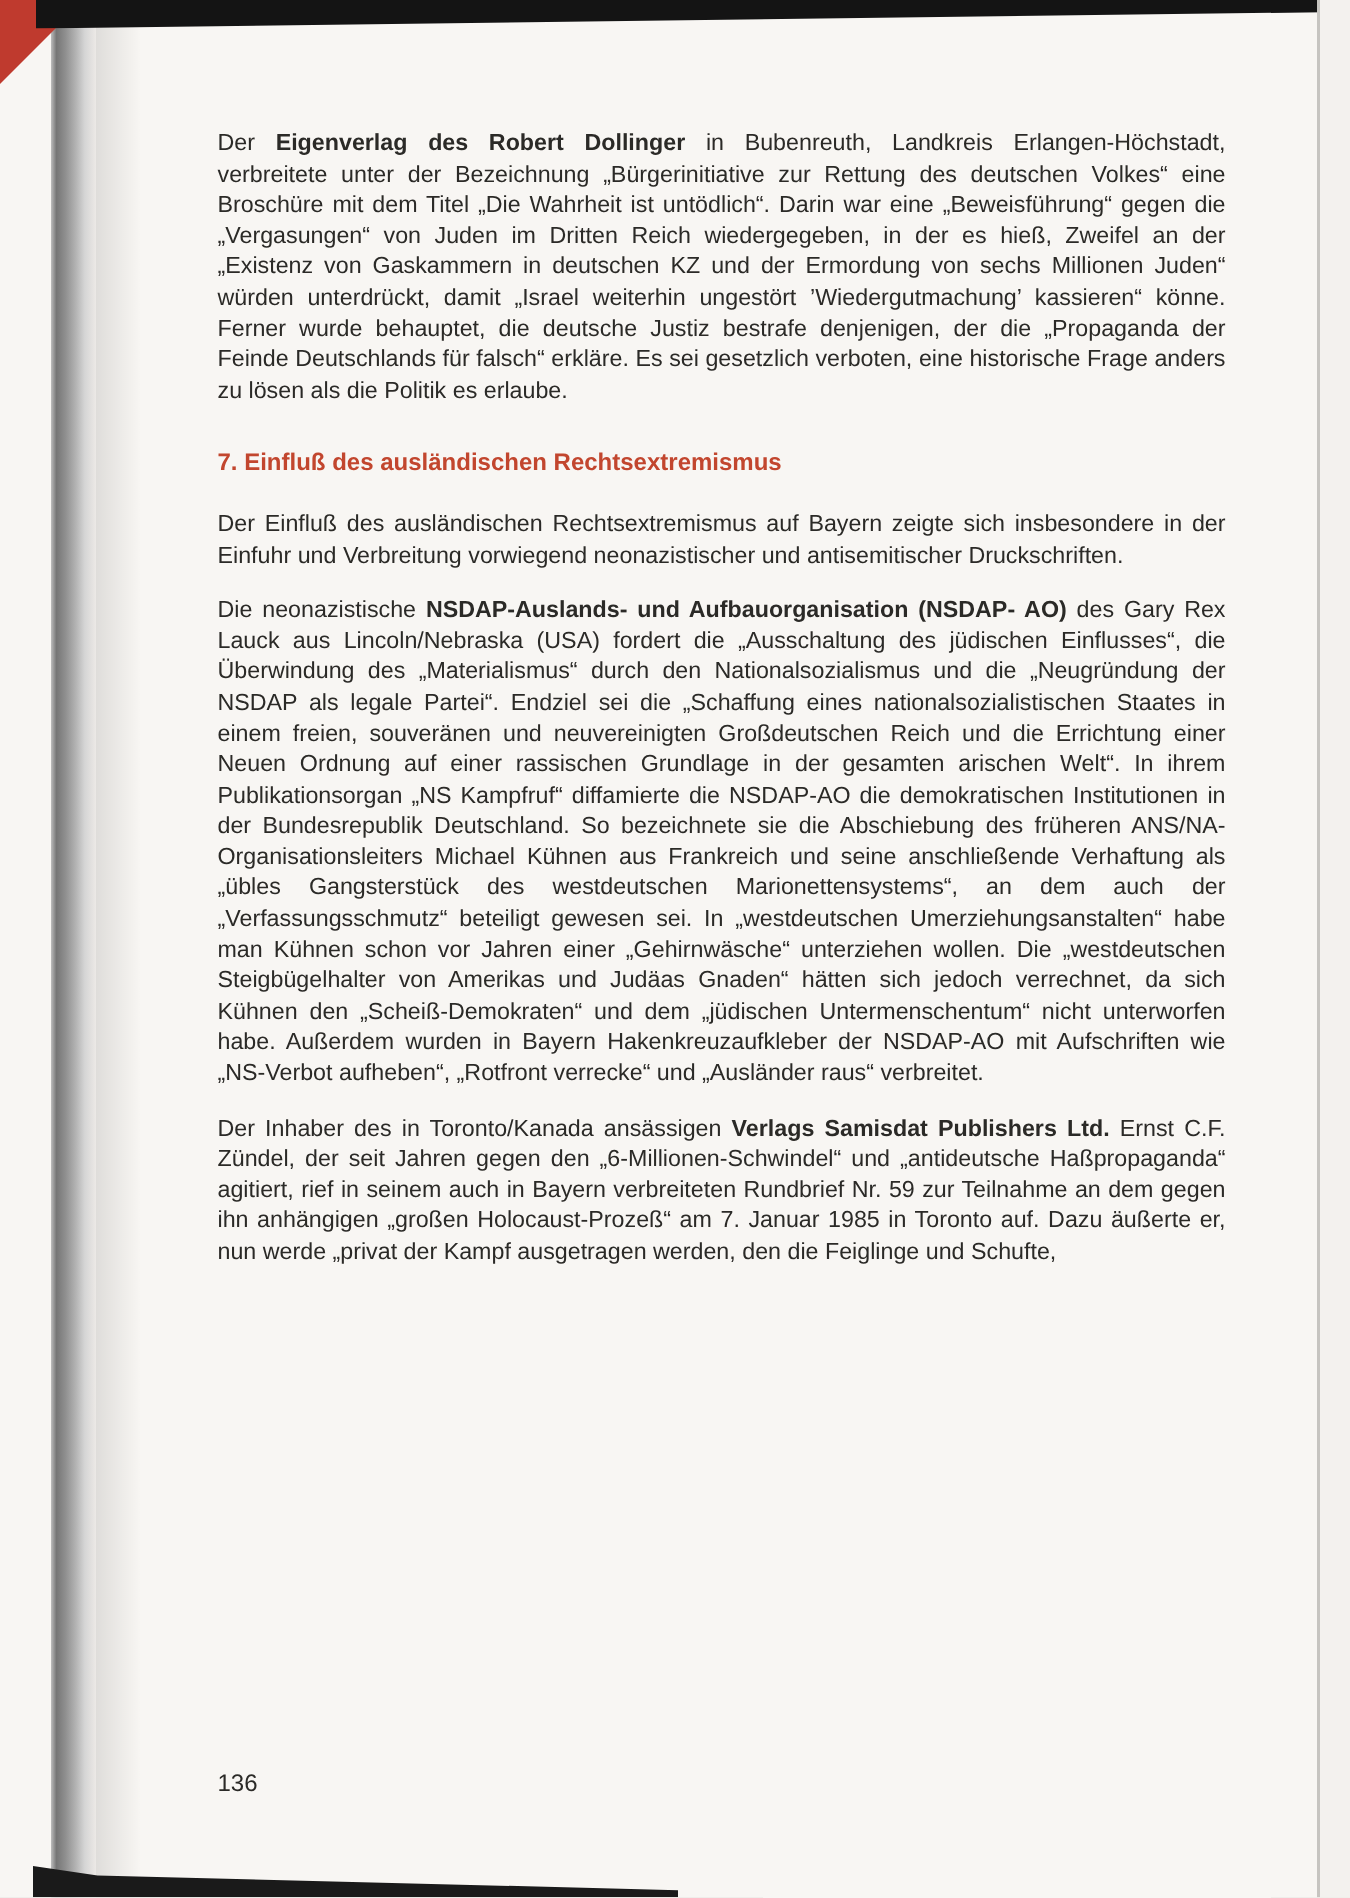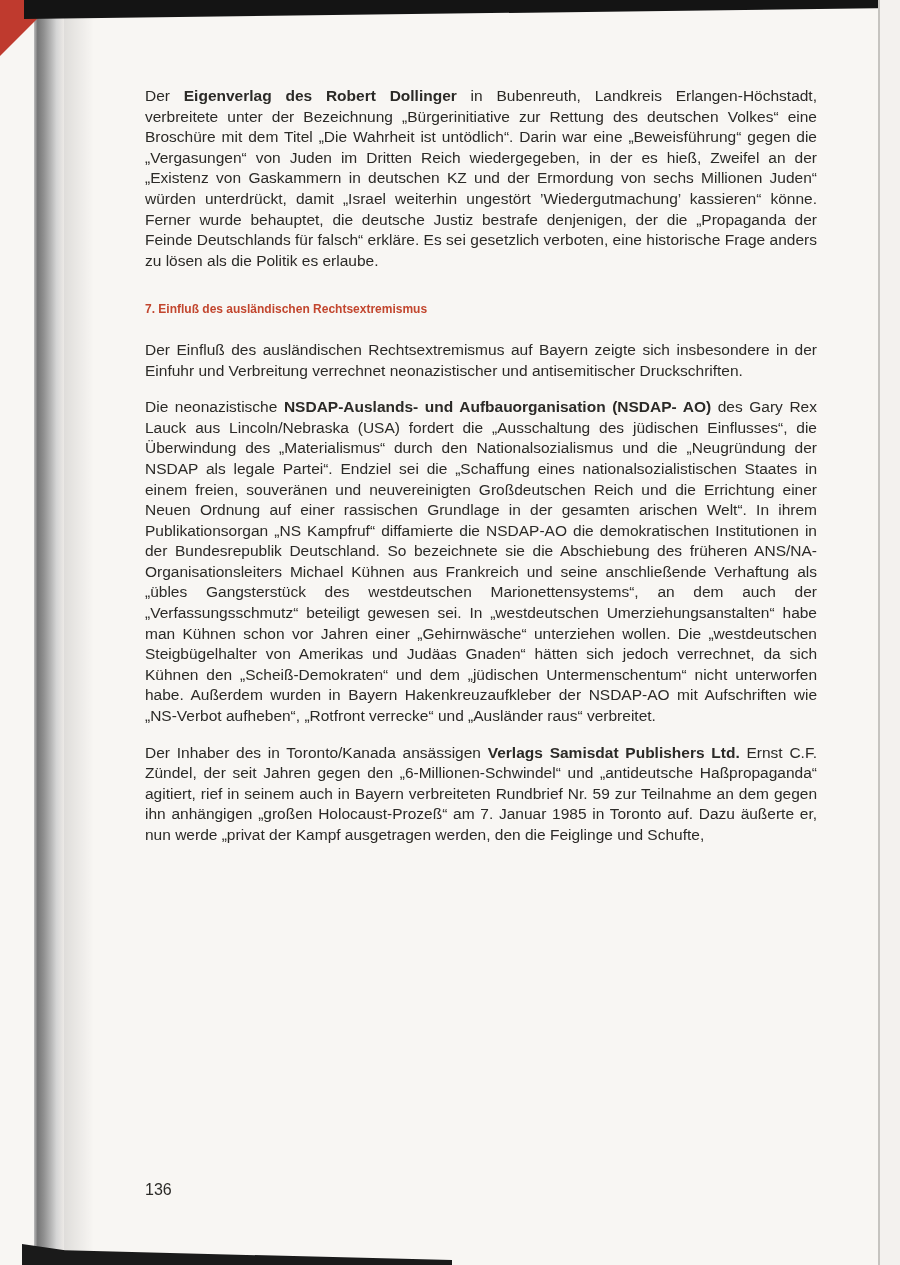--- a/index.html
+++ b/index.html
@@ -68,21 +68,21 @@
     font-size: 15.5px;
     line-height: 20.6px;
     color: #2b2a27;
     text-align: justify;
   }
   .page-text p {
     margin: 0 0 16px 0;
   }
   .page-text h2 {
     margin: 28px 0 20px 0;
-    font-size: 12px;
+    font-size: 16px;
     font-weight: bold;
     color: #c2462e;
     text-align: left;
   }
   .page-text b {
     font-weight: bold;
   }
   .page-number {
     position: absolute;
     left: 145px; top: 1181px;
@@ -100,21 +100,21 @@
   <div class="red-corner"></div>
   <div class="top-bar"></div>
   <div class="bottom-wedge"></div>
   <div class="right-margin"></div>
 
   <div class="page-text">
     <p><span>Der </span><b>Eigenverlag des Robert Dollinger</b><span> in Bubenreuth, Landkreis Erlangen-Höchstadt, verbreitete unter der Bezeichnung „Bürgerinitiative zur Rettung des deutschen Volkes“ eine Broschüre mit dem Titel „Die Wahrheit ist untödlich“. Darin war eine „Beweisführung“ gegen die „Vergasungen“ von Juden im Dritten Reich wiedergegeben, in der es hieß, Zweifel an der „Existenz von Gaskammern in deutschen KZ und der Ermordung von sechs Millionen Juden“ würden unterdrückt, damit „Israel weiterhin ungestört ’Wiedergutmachung’ kassieren“ könne. Ferner wurde behauptet, die deutsche Justiz bestrafe denjenigen, der die „Propaganda der Feinde Deutschlands für falsch“ erkläre. Es sei gesetzlich verboten, eine historische Frage anders zu lösen als die Politik es erlaube.</span></p>
 
     <h2>7. Einfluß des ausländischen Rechtsextremismus</h2>
 
-    <p><span>Der Einfluß des ausländischen Rechtsextremismus auf Bayern zeigte sich insbesondere in der Einfuhr und Verbreitung verrechnet neonazistischer und antisemitischer Druckschriften.</span></p>
+    <p><span>Der Einfluß des ausländischen Rechtsextremismus auf Bayern zeigte sich insbesondere in der Einfuhr und Verbreitung vorwiegend neonazistischer und antisemitischer Druckschriften.</span></p>
 
 
     <p><span>Die neonazistische </span><b>NSDAP-Auslands- und Aufbauorganisation (NSDAP- AO)</b><span> des Gary Rex Lauck aus Lincoln/Nebraska (USA) fordert die „Ausschaltung des jüdischen Einflusses“, die Überwindung des „Materialismus“ durch den Nationalsozialismus und die „Neugründung der NSDAP als legale Partei“. Endziel sei die „Schaffung eines nationalsozialistischen Staates in einem freien, souveränen und neuvereinigten Großdeutschen Reich und die Errichtung einer Neuen Ordnung auf einer rassischen Grundlage in der gesamten arischen Welt“. In ihrem Publikationsorgan „NS Kampfruf“ diffamierte die NSDAP-AO die demokratischen Institutionen in der Bundesrepublik Deutschland. So bezeichnete sie die Abschiebung des früheren ANS/NA-Organisationsleiters Michael Kühnen aus Frankreich und seine anschließende Verhaftung als „übles Gangsterstück des westdeutschen Marionettensystems“, an dem auch der „Verfassungsschmutz“ beteiligt gewesen sei. In „westdeutschen Umerziehungsanstalten“ habe man Kühnen schon vor Jahren einer „Gehirnwäsche“ unterziehen wollen. Die „westdeutschen Steigbügelhalter von Amerikas und Judäas Gnaden“ hätten sich jedoch verrechnet, da sich Kühnen den „Scheiß-Demokraten“ und dem „jüdischen Untermenschentum“ nicht unterworfen habe. Außerdem wurden in Bayern Hakenkreuzaufkleber der NSDAP-AO mit Aufschriften wie „NS-Verbot aufheben“, „Rotfront verrecke“ und „Ausländer raus“ verbreitet.</span></p>
 
     <p><span>Der Inhaber des in Toronto/Kanada ansässigen </span><b>Verlags Samisdat Publishers Ltd.</b><span> Ernst C.F. Zündel, der seit Jahren gegen den „6-Millionen-Schwindel“ und „antideutsche Haßpropaganda“ agitiert, rief in seinem auch in Bayern verbreiteten Rundbrief Nr. 59 zur Teilnahme an dem gegen ihn anhängigen „großen Holocaust-Prozeß“ am 7. Januar 1985 in Toronto auf. Dazu äußerte er, nun werde „privat der Kampf ausgetragen werden, den die Feiglinge und Schufte,</span></p>
   </div>
 
   <div class="page-number">136</div>
 
 </div>

